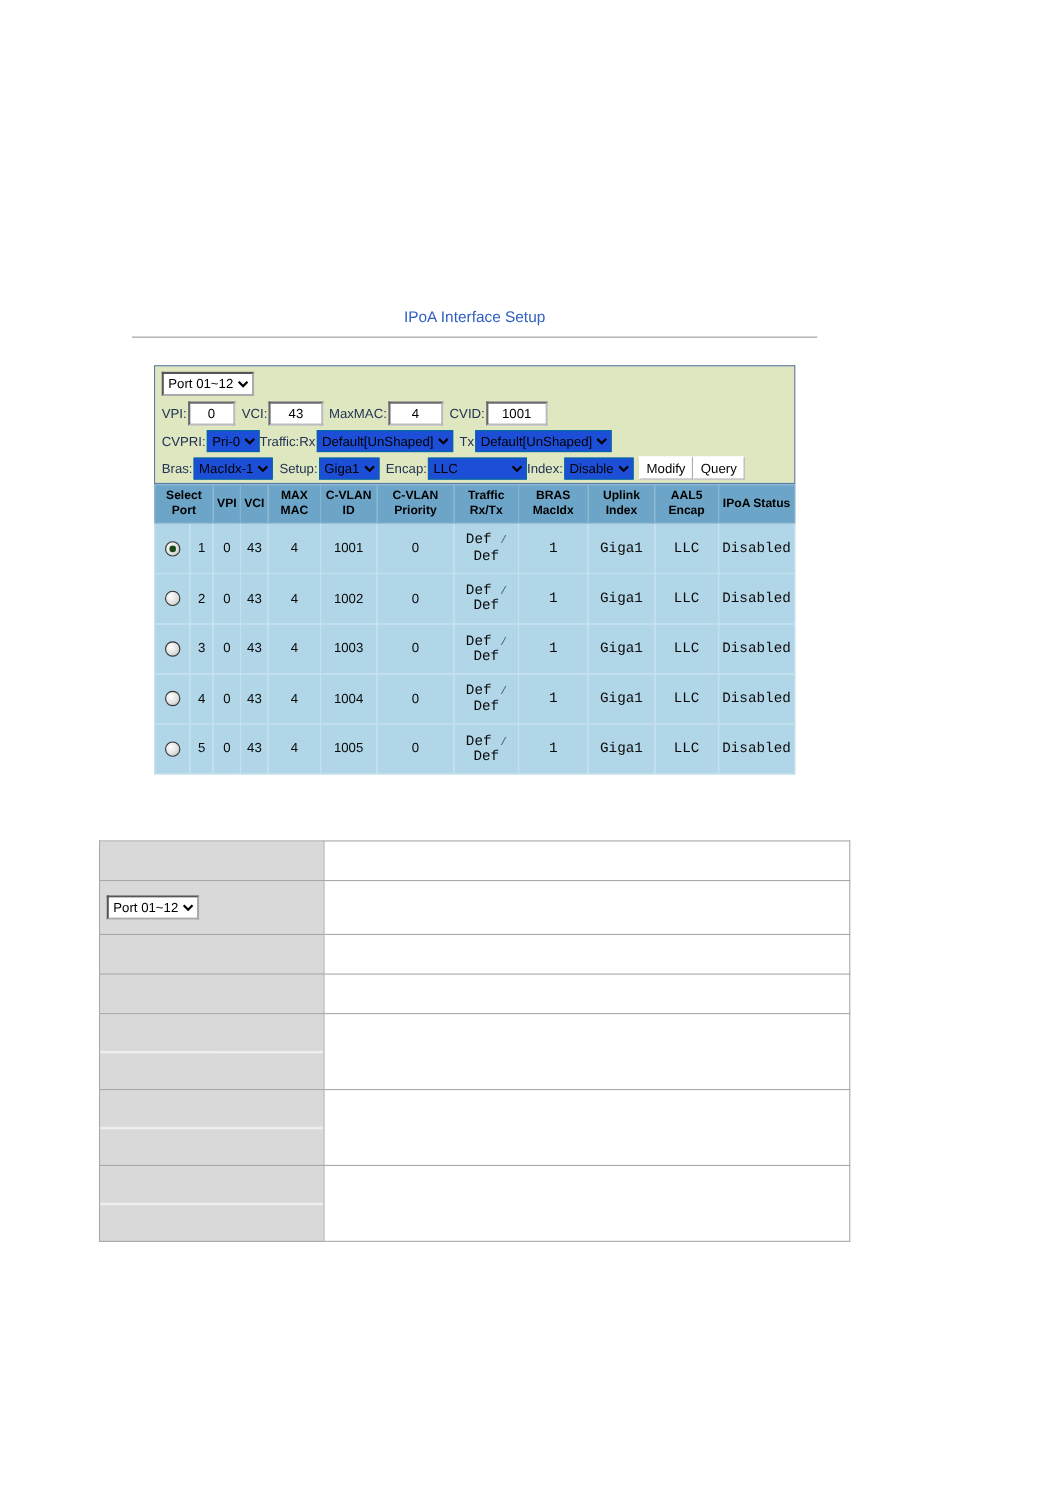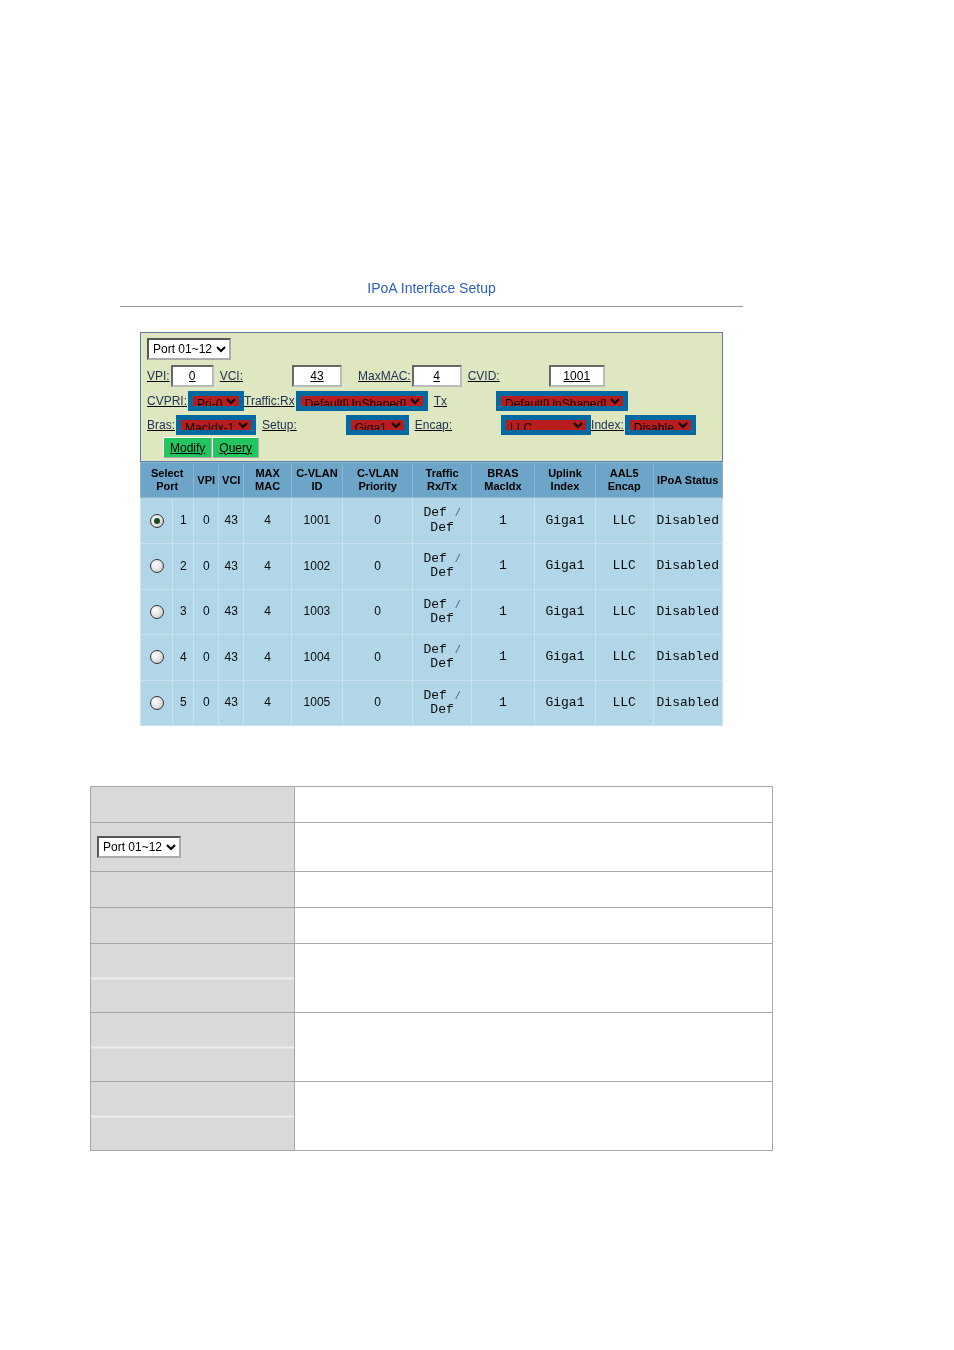--- a/index.html
+++ b/index.html
@@ -48,21 +48,20 @@
       border: none;
       background: #fff;
       height: 18px;
     }
     .form-row {
       padding: 2px 6px;
       display: flex;
       flex-wrap: wrap;
       align-items: flex-end;
       gap: 2px 0;
-      text-decoration: underline;
     }
     .form-row > span {
       display: inline-flex;
       align-items: center;
     }
     .lbl {
       color: #235;
       font-size: 12px;
       margin-right: 1px;
     }
@@ -75,34 +74,34 @@
       background: #fff;
       box-sizing: content-box;
     }
     .txt.w35 { width: 35px; }
     .txt.w42 { width: 42px; }
     .txt.w48 { width: 48px; }
     .sel {
       font-family: Arial, sans-serif;
       font-size: 12px;
       height: 20px;
-      border: 5px solid #0369a1;
-      background: #b91c1c;
+      border: 1px solid #0369a1;
+      background: #1d4ed8;
     }
     .btn {
       font-family: Arial, sans-serif;
       font-size: 12px;
       height: 21px;
-      background: #22c55e;
+      background: #ffffff;
       border: 1px outset #fff;
       padding: 0 6px;
       cursor: pointer;
     }
-    .gap4 { margin-left: 16px; }
-    .gap2 { margin-left: 6px; gap: 48px; }
+    .gap4 { margin-left: 5px; }
+    .gap2 { margin-left: 6px; }
     
     .data-table {
       margin: 0 140px;
       border-collapse: collapse;
       width: calc(100% - 280px);
       font-size: 12px;
       border-radius: 20px;
     }
     .data-table th {
       background: #6ca5c7;

